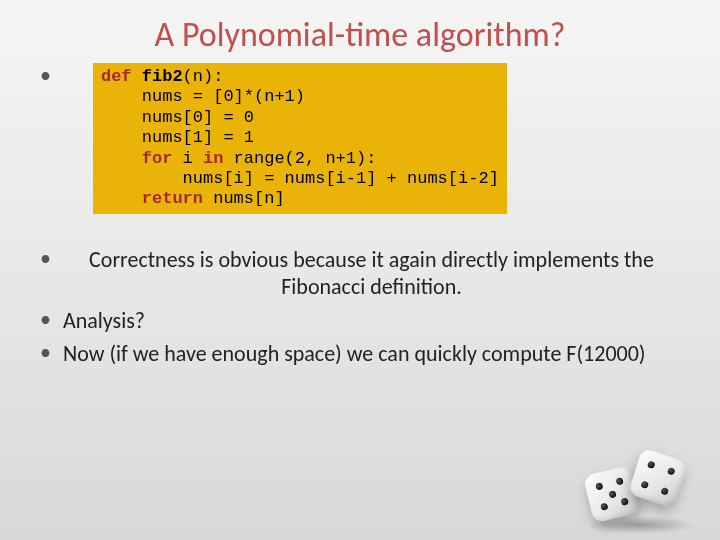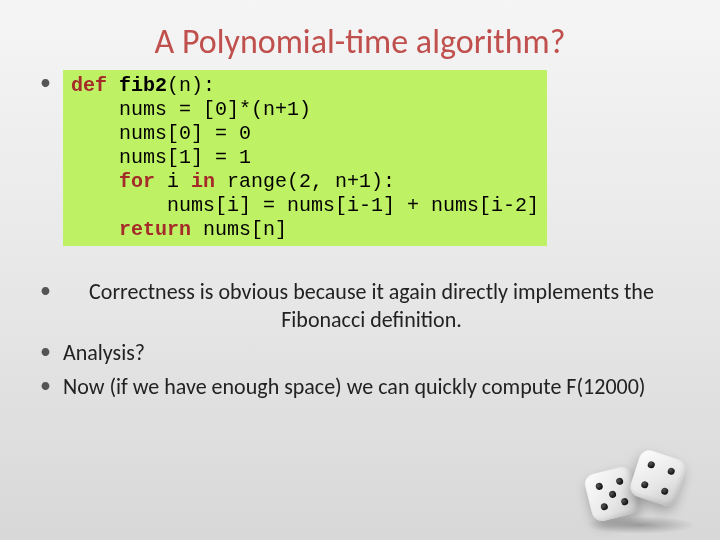--- a/index.html
+++ b/index.html
@@ -9,21 +9,21 @@
     background: linear-gradient(to bottom, #f5f5f5 0%, #e8e8e8 50%, #d8d8d8 100%);
     font-family: Calibri, 'Segoe UI', Arial, sans-serif;
     position: relative;
     overflow: hidden;
   }
   .title {
     color: #c0504d;
     font-size: 34px;
     font-weight: 400;
     text-align: center;
-    padding: 21px 20px 8px 20px;
+    padding: 14px 20px 8px 20px;
   }
   .content {
     padding: 0 40px;
   }
   .bullet-row {
     display: flex;
     align-items: flex-start;
     margin-bottom: 6px;
   }
   .bullet {
@@ -33,28 +33,29 @@
     margin-right: 12px;
     flex-shrink: 0;
   }
   .bullet-text {
     color: #222;
     font-size: 22px;
     line-height: 1.25;
     text-align: center;
   }
   .code-block {
-    background: #bef264;
+    background: #eab308;
     font-family: 'Courier New', monospace;
-    font-size: 20px;
+    font-size: 17px;
     line-height: 1.2;
     padding: 4px 8px;
     white-space: pre;
     color: #000;
     display: inline-block;
+    margin-left: 30px;
   }
   .code-block .kw { color: #a52a2a; font-weight: bold; }
   .code-block .fn { color: #000; font-weight: bold; }
   .lower-bullets {
     margin-top: 32px;
   }
   .dice-container {
     position: absolute;
     right: 18px;
     bottom: 8px;

